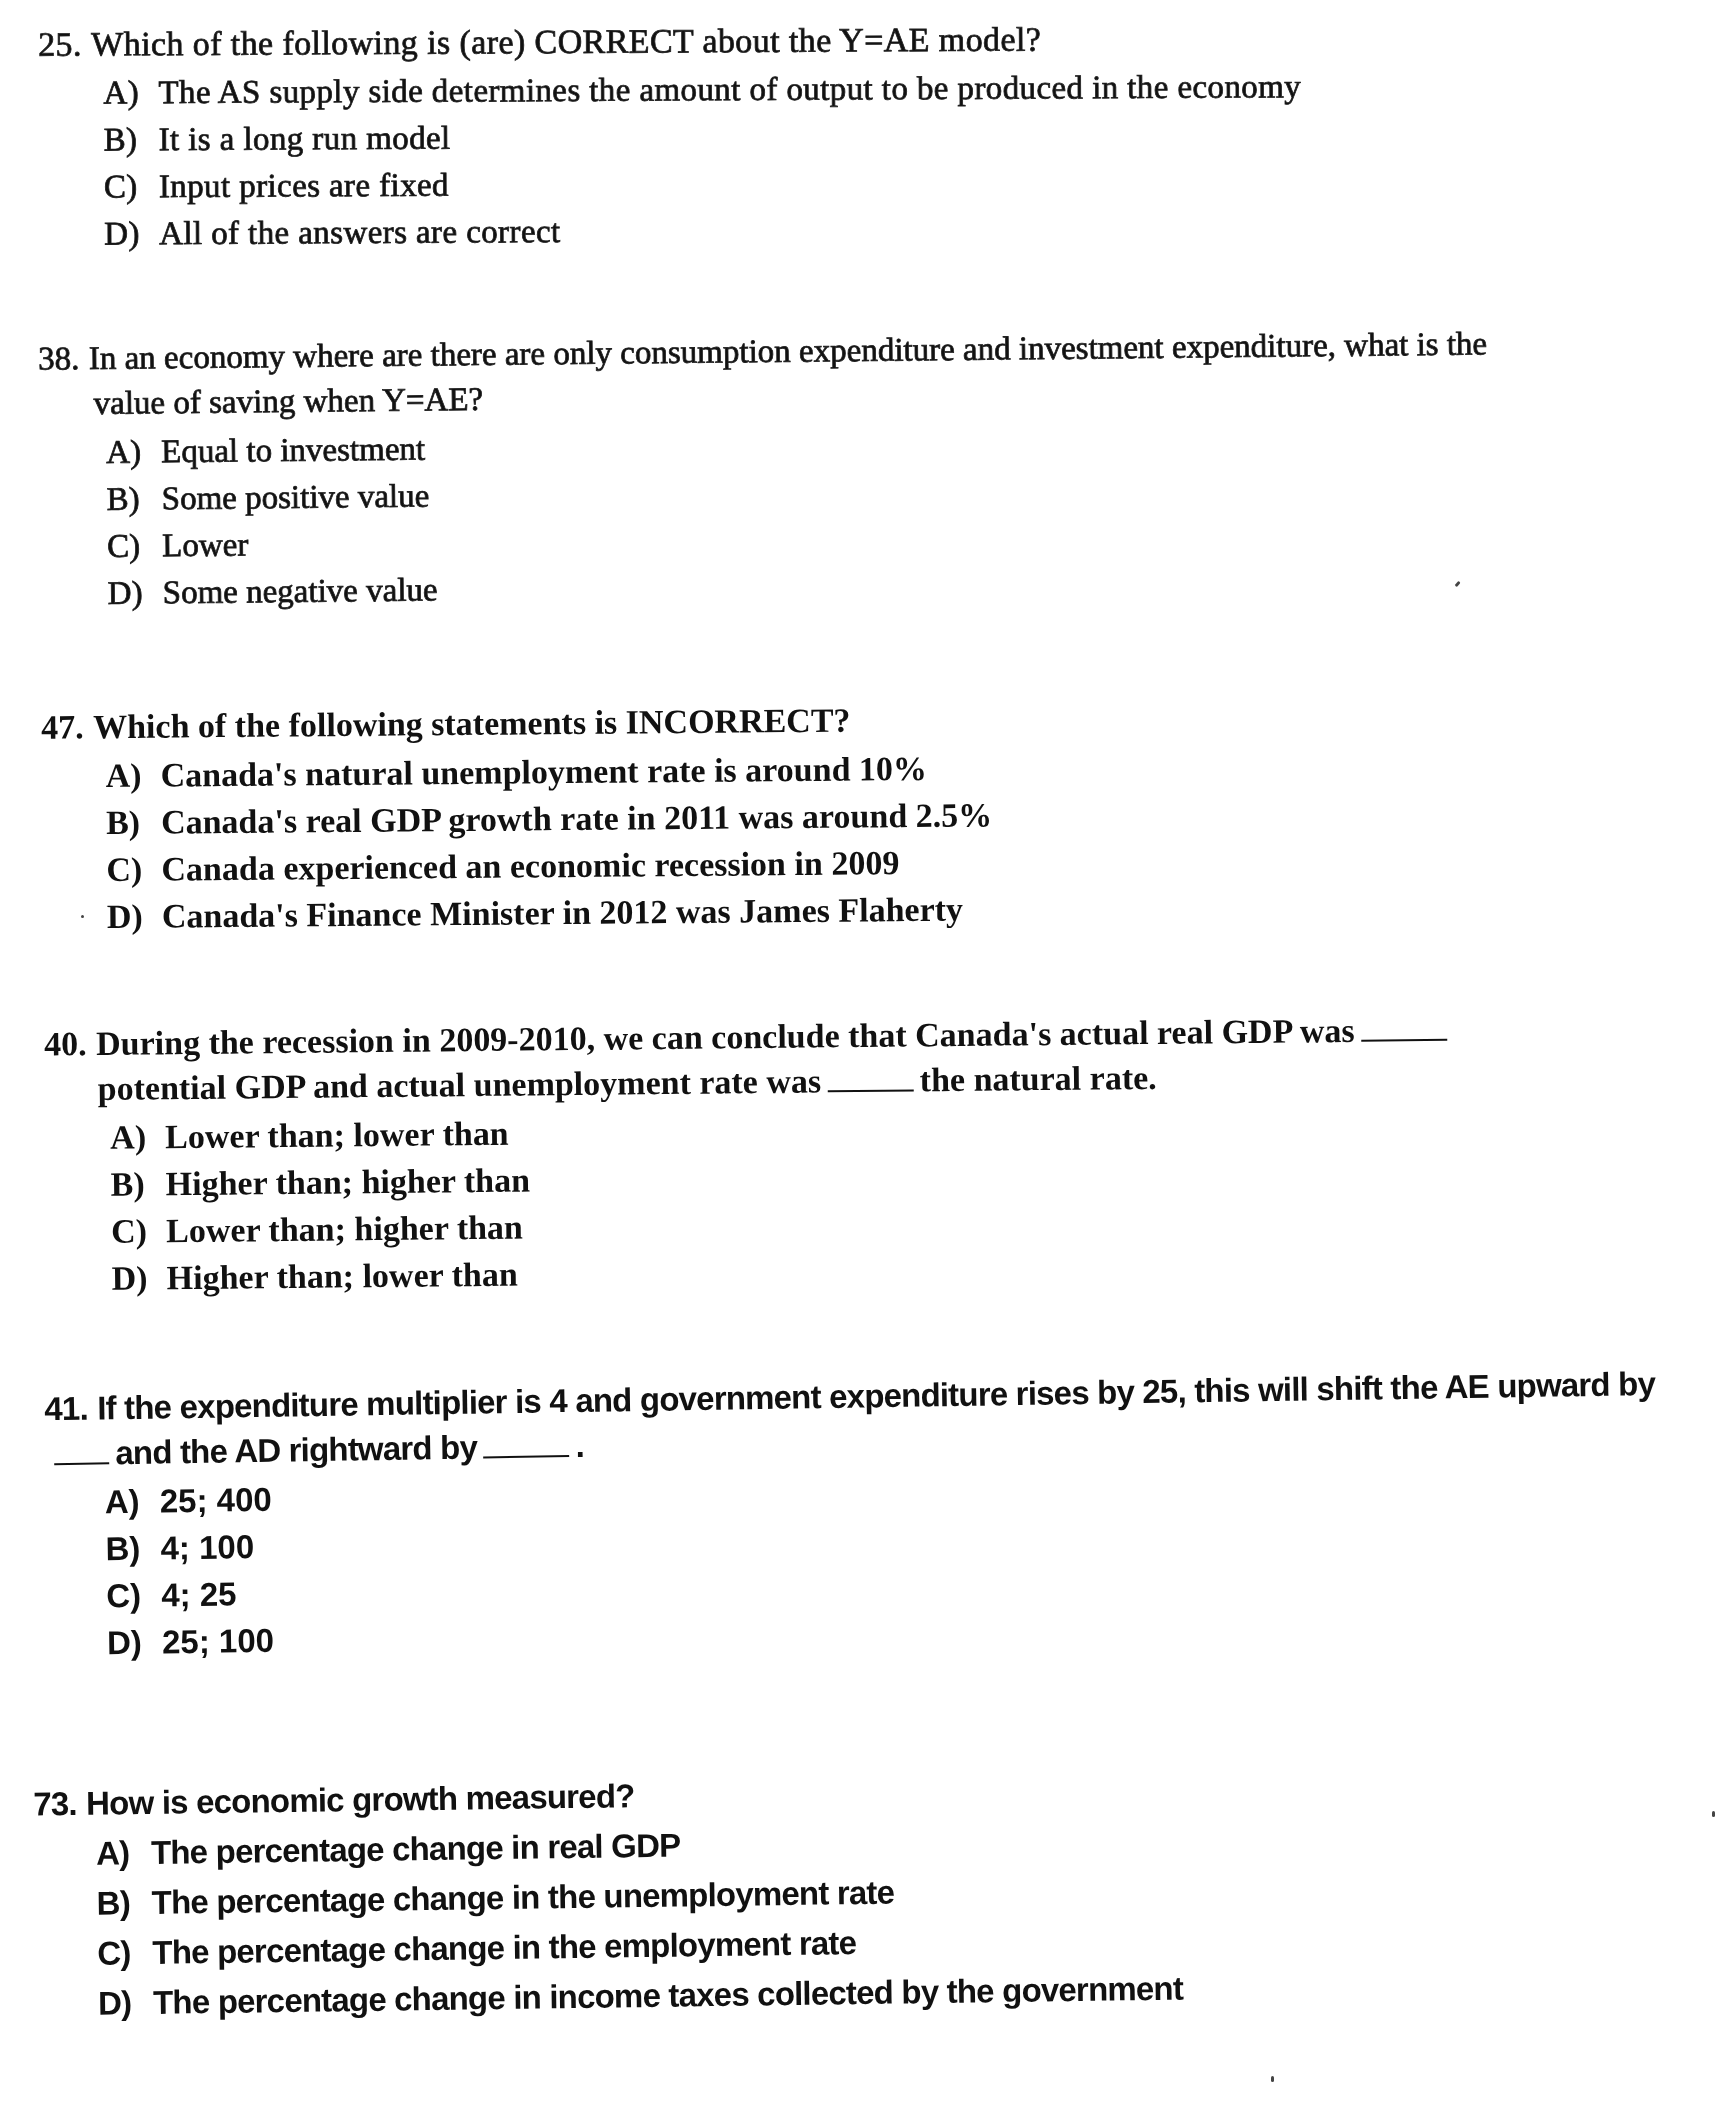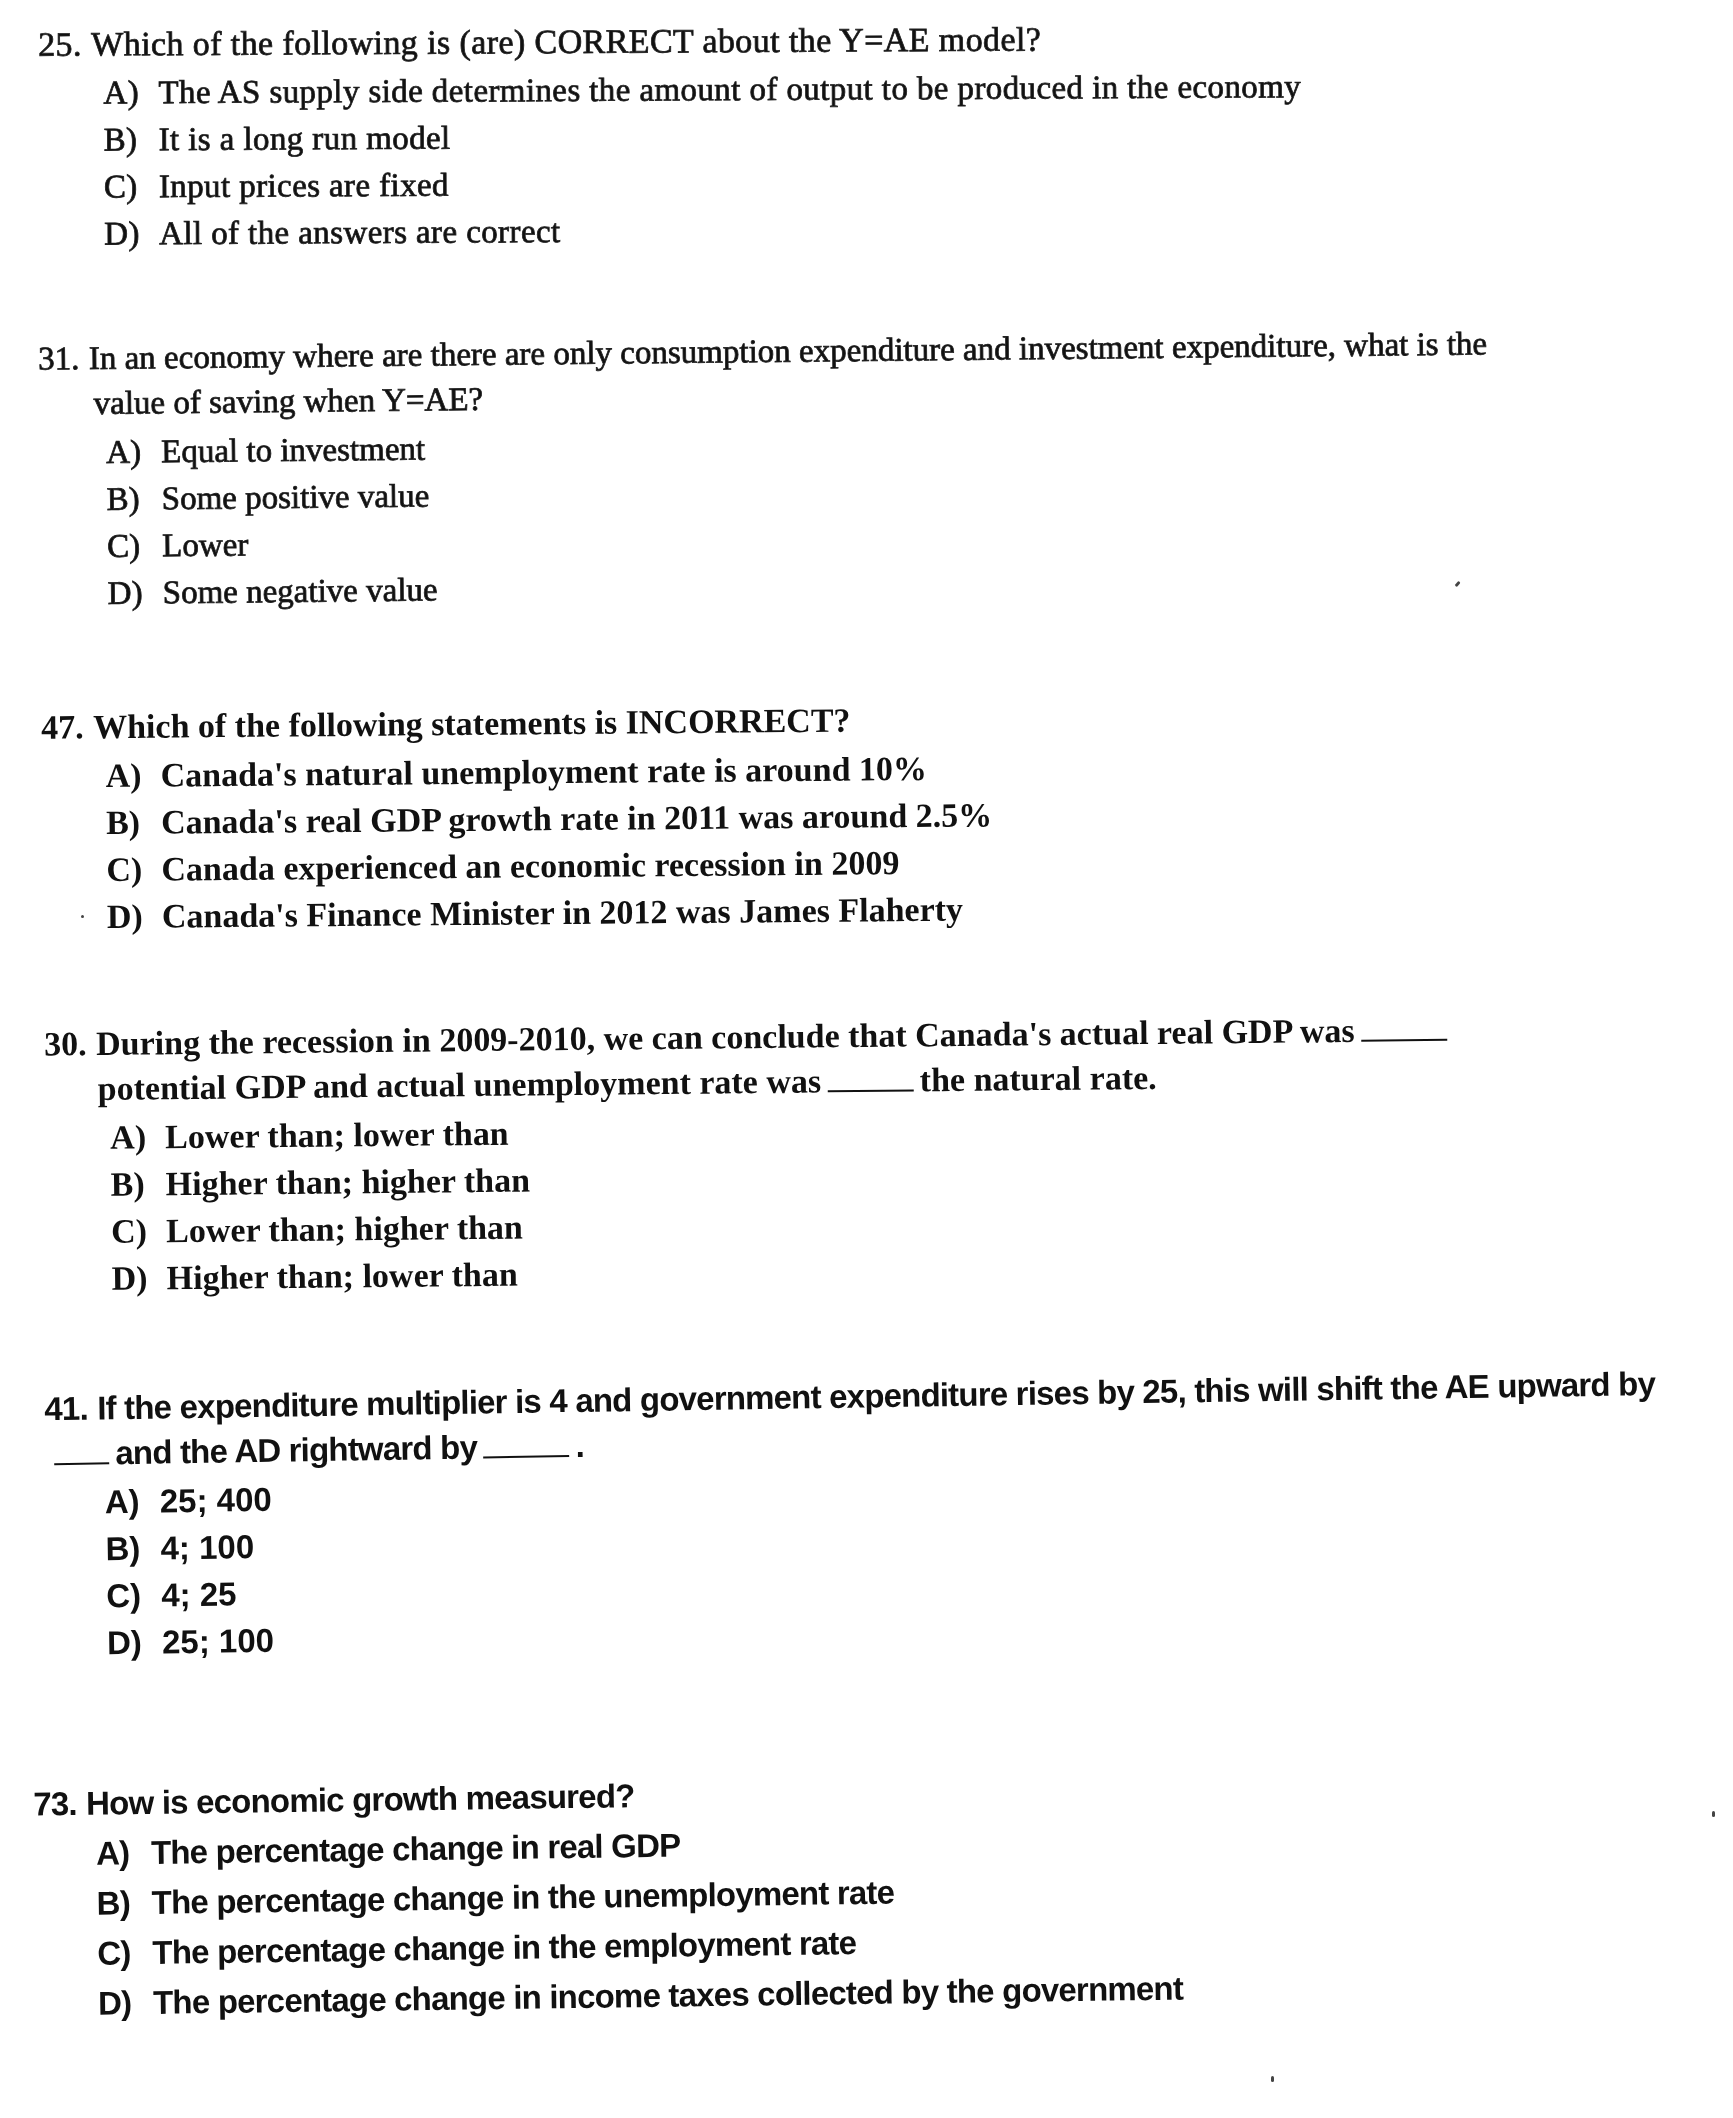--- a/index.html
+++ b/index.html
@@ -57,21 +57,21 @@
   <div class="opts" style="padding-left:47px;">
     <div class="opt"><span class="letter">A)</span><span>The AS supply side determines the amount of output to be produced in the economy</span></div>
     <div class="opt"><span class="letter">B)</span><span>It is a long run model</span></div>
     <div class="opt"><span class="letter">C)</span><span>Input prices are fixed</span></div>
     <div class="opt"><span class="letter">D)</span><span>All of the answers are correct</span></div>
   </div>
 </div>
 
 <div class="q" id="q38">
   <div class="stem" style="padding-left:38px;">
-    <span class="num">31.</span><span>In an economy where are there are only consumption expenditure and investment expenditure, what is the</span>
+    <span class="num">38.</span><span>In an economy where are there are only consumption expenditure and investment expenditure, what is the</span>
     <span class="cont">value of saving when Y=AE?</span>
   </div>
   <div class="opts" style="padding-left:49px;">
     <div class="opt"><span class="letter">A)</span><span>Equal to investment</span></div>
     <div class="opt"><span class="letter">B)</span><span>Some positive value</span></div>
     <div class="opt"><span class="letter">C)</span><span>Lower</span></div>
     <div class="opt"><span class="letter">D)</span><span>Some negative value</span></div>
   </div>
 </div>
 
@@ -82,21 +82,21 @@
   <div class="opts" style="padding-left:49px;">
     <div class="opt"><span class="letter">A)</span><span>Canada's natural unemployment rate is around 10%</span></div>
     <div class="opt"><span class="letter">B)</span><span>Canada's real GDP growth rate in 2011 was around 2.5%</span></div>
     <div class="opt"><span class="letter">C)</span><span>Canada experienced an economic recession in 2009</span></div>
     <div class="opt"><span class="letter">D)</span><span>Canada's Finance Minister in 2012 was James Flaherty</span></div>
   </div>
 </div>
 
 <div class="q" id="q40">
   <div class="stem" style="padding-left:44px;">
-    <span class="num">30.</span><span>During the recession in 2009-2010, we can conclude that Canada's actual real GDP was</span><span class="blank"></span>
+    <span class="num">40.</span><span>During the recession in 2009-2010, we can conclude that Canada's actual real GDP was</span><span class="blank"></span>
     <span class="cont"><span>potential GDP and actual unemployment rate was</span><span class="blank"></span><span>the natural rate.</span></span>
   </div>
   <div class="opts" style="padding-left:53px;">
     <div class="opt"><span class="letter">A)</span><span>Lower than; lower than</span></div>
     <div class="opt"><span class="letter">B)</span><span>Higher than; higher than</span></div>
     <div class="opt"><span class="letter">C)</span><span>Lower than; higher than</span></div>
     <div class="opt"><span class="letter">D)</span><span>Higher than; lower than</span></div>
   </div>
 </div>
 

